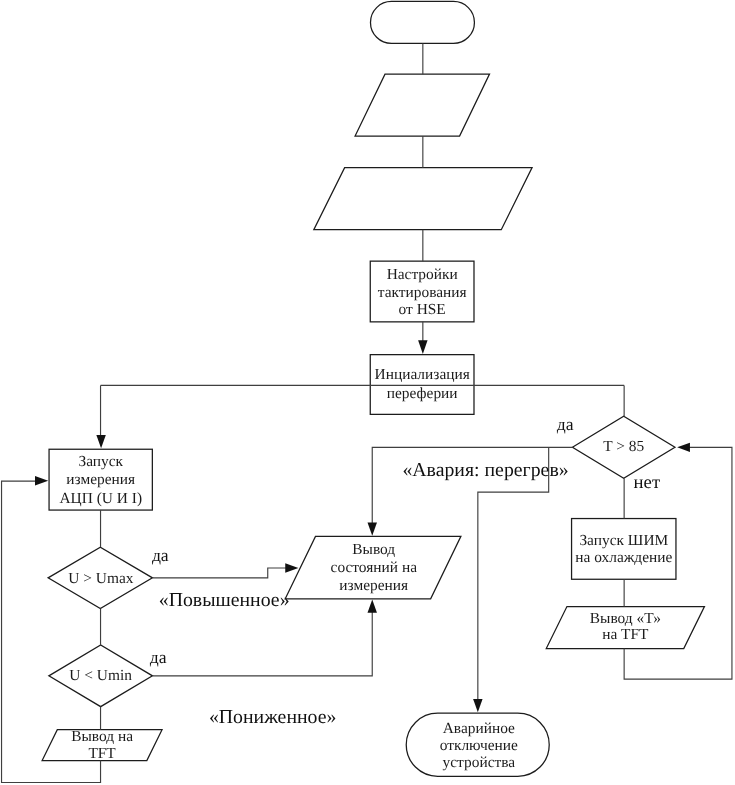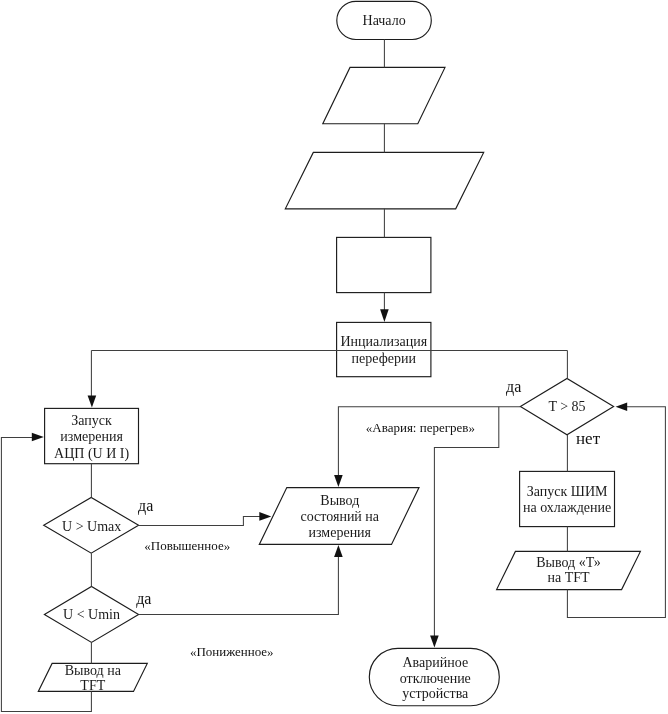--- a/index.html
+++ b/index.html
@@ -9,21 +9,21 @@
   svg#wires{position:absolute;left:0;top:0;width:668px;height:714px;shape-rendering:geometricPrecision;}
   svg#wires .shapes{fill:#fff;stroke:#1c1c1c;stroke-width:1.15;}
   svg#wires .wires{fill:none;stroke:#3f3f3f;stroke-width:1.05;}
   svg#wires .heads{fill:#111;stroke:none;}
   .node-label{position:absolute;white-space:pre;text-align:center;width:240px;
      font-family:"Liberation Serif",serif;font-size:14px;line-height:15.5px;
      color:#1b1b1b;transform:translateZ(0);}
   .elbl{position:absolute;white-space:pre;color:#111;transform:translateZ(0);}
   .elbl.sans{font-family:Liberation Serif, serif;font-size:16px;line-height:10px;}
   .elbl.serif{font-family:"Liberation Serif",serif;font-size:17px;line-height:13px;}
-  .elbl.serif-q{font-family:"Liberation Serif",serif;font-size:13px;line-height:13px;}
+  .elbl.serif-q{font-family:"Liberation Serif",serif;font-size:18px;line-height:13px;}
 </style>
 </head>
 <body>
 
 <div id="stage">
   <svg id="wires" viewBox="0 0 668 714">
     <g class="shapes">
       <rect x="336.8" y="1.3" width="94.5" height="38.2" rx="19.1" ry="19.1"></rect>
       <polygon points="350.0,67.4 445.0,67.4 417.8,123.7 322.8,123.7"></polygon>
       <polygon points="313.3,152.4 483.7,152.4 455.7,208.8 285.3,208.8"></polygon>
@@ -63,21 +63,21 @@
       <polygon points="91.9,407.4 87.6,395.4 96.2,395.4"></polygon>
       <polygon points="384.4,321.9 380.1,309.3 388.7,309.3"></polygon>
       <polygon points="43.8,437 31.8,432.7 31.8,441.3"></polygon>
       <polygon points="271.3,516.4 259.3,512.1 259.3,520.7"></polygon>
       <polygon points="338.4,545 334.1,557 342.7,557"></polygon>
       <polygon points="338.4,487 334.1,475 342.7,475"></polygon>
       <polygon points="434.4,647.5 430.1,635.5 438.7,635.5"></polygon>
       <polygon points="615.6,406.7 627.2,402.5 627.2,410.9"></polygon>
     </g>
   </svg>
-  <div class="node-label" style="left:264.1px;top:13.30px;line-height:16.2px"><span>Начало</span></div>
+  <div class="node-label" style="left:263.8px;top:242.80px;line-height:15.8px"><span>Настройки</span><br><span>тактирования</span><br><span>от HSE</span></div>
   <div class="node-label" style="left:263.8px;top:334.45px;line-height:16.2px"><span>Инциализация</span><br><span>переферии</span></div>
   <div class="node-label" style="left:-28.4px;top:413.05px;line-height:16.4px"><span>Запуск</span><br><span>измерения</span><br><span>АЦП (U И I)</span></div>
   <div class="node-label" style="left:-28.3px;top:519.00px;line-height:16.2px"><span>U &gt; Umax</span></div>
   <div class="node-label" style="left:-28.5px;top:606.90px;line-height:16.2px"><span>U &lt; Umin</span></div>
   <div class="node-label" style="left:-27.2px;top:662.60px;line-height:15.2px"><span>Вывод на</span><br><span>TFT</span></div>
   <div class="node-label" style="left:219.8px;top:493.20px;line-height:16.0px"><span>Вывод</span><br><span>состояний на</span><br><span>измерения</span></div>
   <div class="node-label" style="left:447.0px;top:399.30px;line-height:16.2px"><span>T &gt; 85</span></div>
   <div class="node-label" style="left:447.1px;top:483.60px;line-height:16.2px"><span>Запуск ШИМ</span><br><span>на охлаждение</span></div>
   <div class="node-label" style="left:448.5px;top:554.90px;line-height:15.2px"><span>Вывод «Т»</span><br><span>на TFT</span></div>
   <div class="node-label" style="left:315.3px;top:654.60px;line-height:15.9px"><span>Аварийное</span><br><span>отключение</span><br><span>устройства</span></div>

